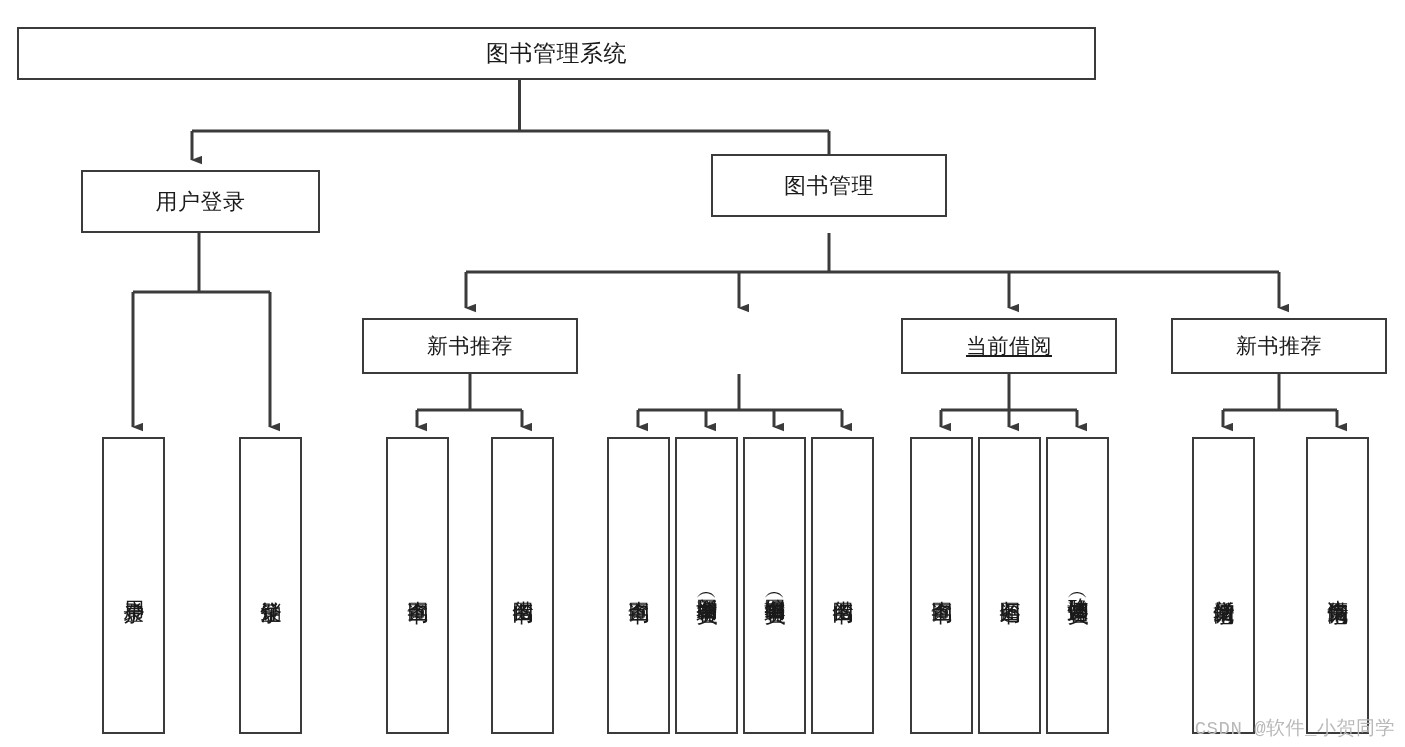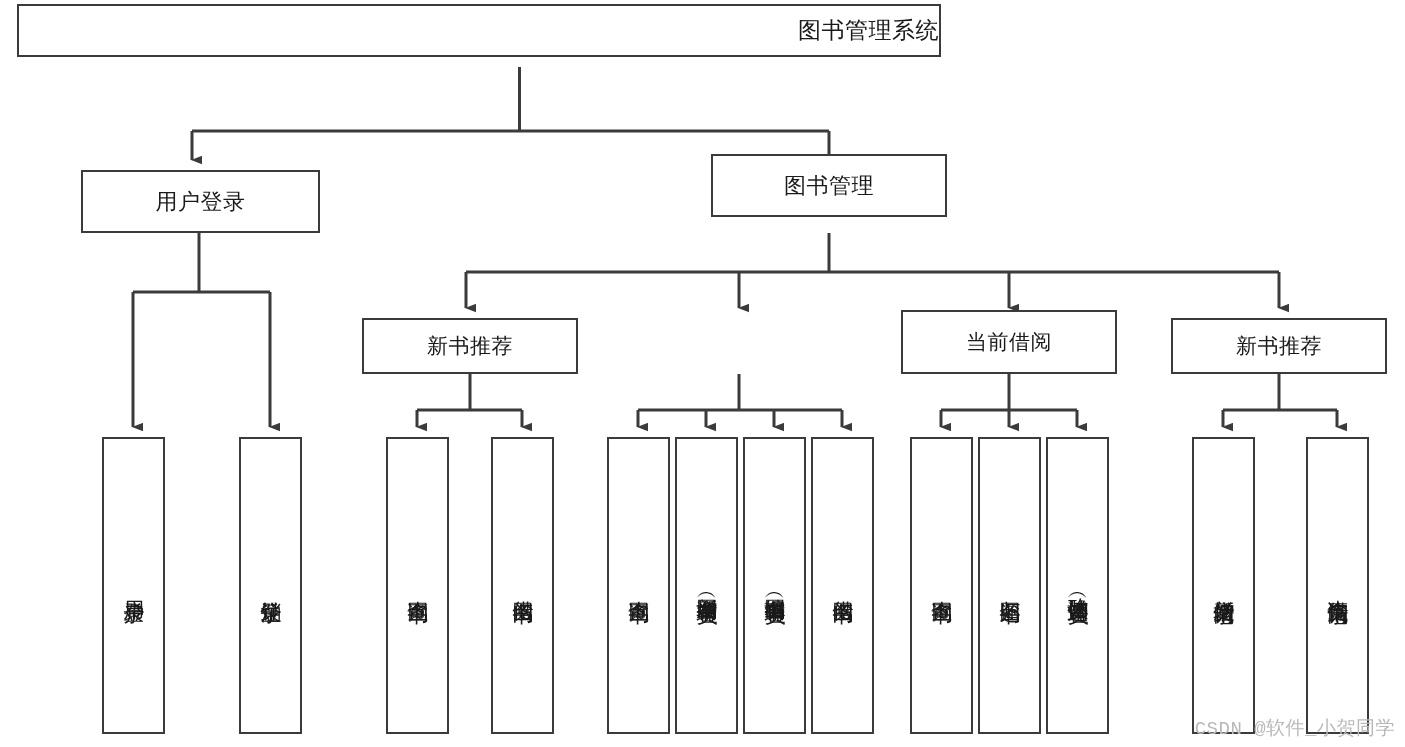--- a/index.html
+++ b/index.html
@@ -120,38 +120,38 @@
       <path d="M 1009 410 L 1009 427" marker-end="url(#arrowhead)"></path>
       <path d="M 1077 410 L 1077 427" marker-end="url(#arrowhead)"></path>
 
       <path d="M 1279 374 L 1279 410"></path>
       <path d="M 1223 410 L 1337 410"></path>
       <path d="M 1223 410 L 1223 427" marker-end="url(#arrowhead)"></path>
       <path d="M 1337 410 L 1337 427" marker-end="url(#arrowhead)"></path>
     </g>
   </svg>
 
-  <div class="node node-root" style="left:17px; top:4px; width:924px; height:53px;justify-content:flex-end;">
+  <div class="node node-root" style="left:17px; top:27px; width:1079px; height:53px;">
     <span class="label">图书管理系统</span>
   </div>
 
   <div class="node node-l2" style="left:81px; top:170px; width:239px; height:63px;">
     <span class="label">用户登录</span>
   </div>
 
   <div class="node node-l2" style="left:711px; top:154px; width:236px; height:63px;">
     <span class="label">图书管理</span>
   </div>
 
   <div class="node node-l3" style="left:362px; top:318px; width:216px; height:56px;">
     <span class="label">新书推荐</span>
   </div>
 
 
-  <div class="node node-l3" style="left:901px; top:310px; width:216px; height:64px;">
+  <div class="node node-l3" style="left:901px; top:318px; width:216px; height:56px;text-decoration:underline;">
     <span class="label">当前借阅</span>
   </div>
 
   <div class="node node-l3" style="left:1171px; top:318px; width:216px; height:56px;">
     <span class="label">新书推荐</span>
   </div>
 
   <div class="node node-leaf" style="left:102px; top:437px; width:63px; height:297px;">
     <span class="label">用户登录</span>
   </div>

